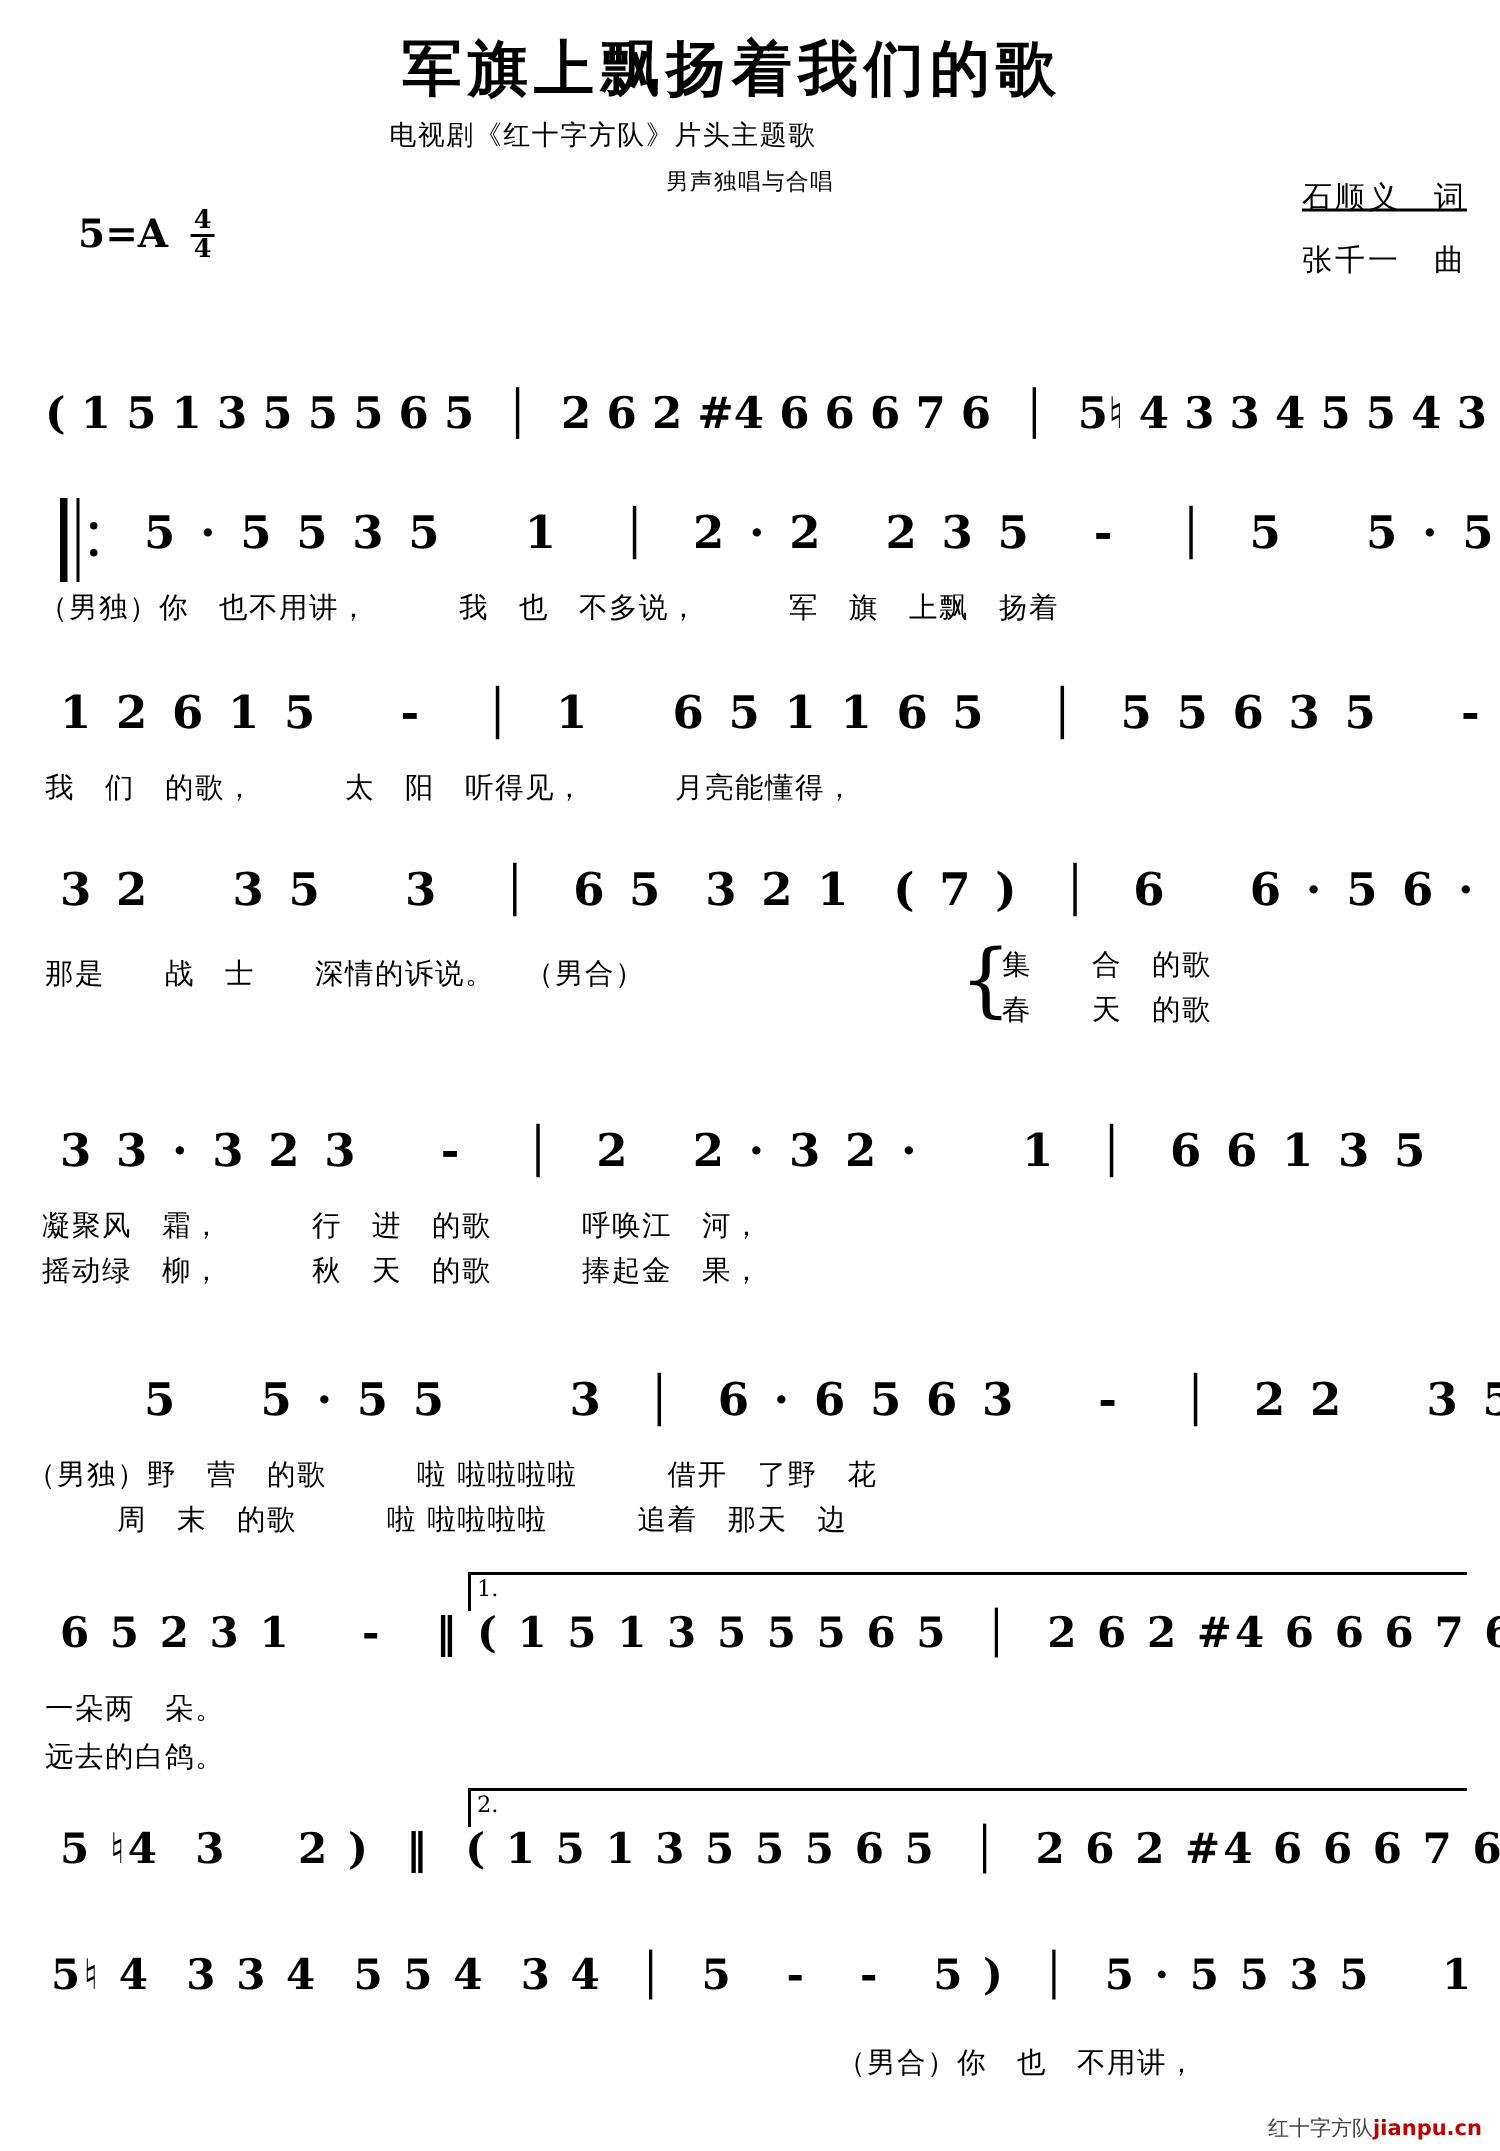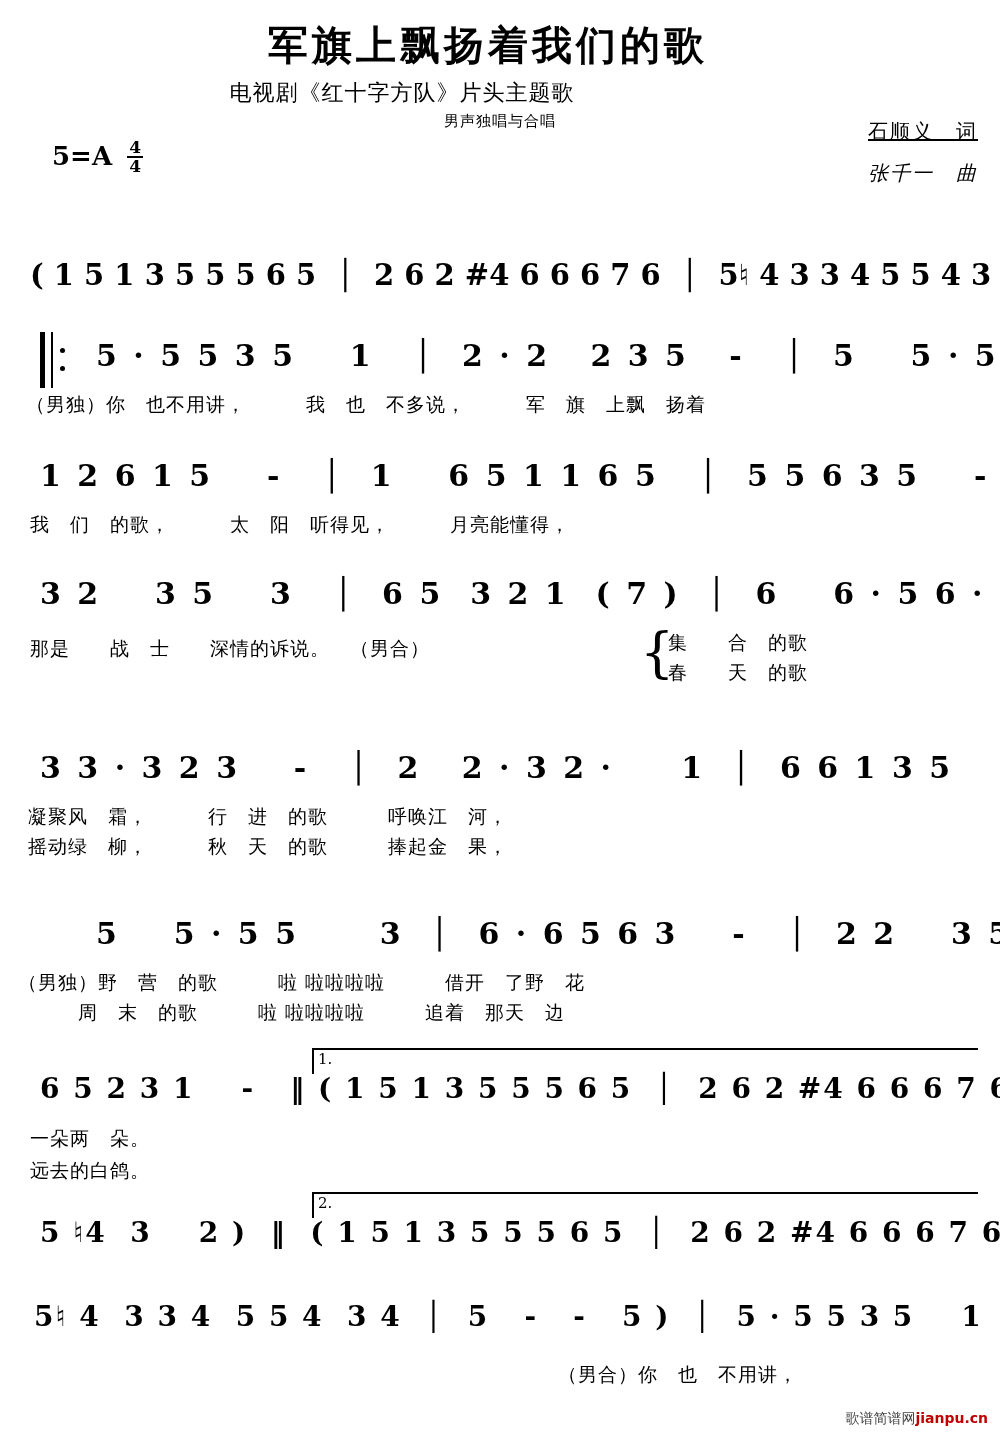--- a/index.html
+++ b/index.html
@@ -17,35 +17,35 @@
   .title {
     position:absolute; top:18px; left:0; width:976px;
     text-align:center;
     font-family:"DejaVu Serif", serif;
     font-size:40px; font-weight:bold; letter-spacing:4px;
   }
   .subtitle {
     position:absolute; top:78px; left:0; width:804px;
     text-align:center;
     font-family:"DejaVu Serif", serif;
-    font-size:22px; letter-spacing:1px;
+    font-size:18px; letter-spacing:1px;
   }
   .subtitle2 {
     position:absolute; top:112px; left:0; width:1000px;
     text-align:center;
     font-family:"DejaVu Serif", serif;
     font-size:15px; letter-spacing:1px;
   }
   .credit {
     position:absolute; right:22px;
     font-family:"DejaVu Serif", serif;
     font-size:20px; letter-spacing:2px;
   }
   .credit.c1 { top:118px;text-decoration:underline; }
-  .credit.c2 { top:160px;font-style:italic; }
+  .credit.c2 { top:160px; }
 
   .keysig {
     position:absolute; left:52px; top:140px;
     font-family:"DejaVu Serif", serif;
     font-size:26px; font-weight:bold;
   }
   .keysig .frac {
     display:inline-block; vertical-align:middle;
     font-size:15px; line-height:1.0; text-align:center;
     margin-left:6px; position:relative; top:-1px;
@@ -176,16 +176,16 @@
     </div>
     <div class="notes" style="left:40px; top:24px; font-size:28px; letter-spacing:2px;">5 ♮4  3    2 )  ‖  ( 1 5 1 3 5 5 5 6 5  │  2 6 2 #4 6 6 6 7 6</div>
   </div>
 
   <div class="row" style="top:1300px;">
     <div class="notes" style="left:34px; top:0px; font-size:28px; letter-spacing:2px;">5♮ 4  3 3 4  5 5 4  3 4  │  5   -   -   5 )  │  5 · 5 5 3 5    1</div>
     <div class="lyr" style="left:558px; top:62px;">（男合）你　也　不用讲，</div>
   </div>
 
   <div class="footer">
-    <span>歌谱简谱网</span><span class="red">jianpu.cn</span>
+    <span>红十字方队</span><span class="red">jianpu.cn</span>
   </div>
 
 </div>
 
 </body></html>

